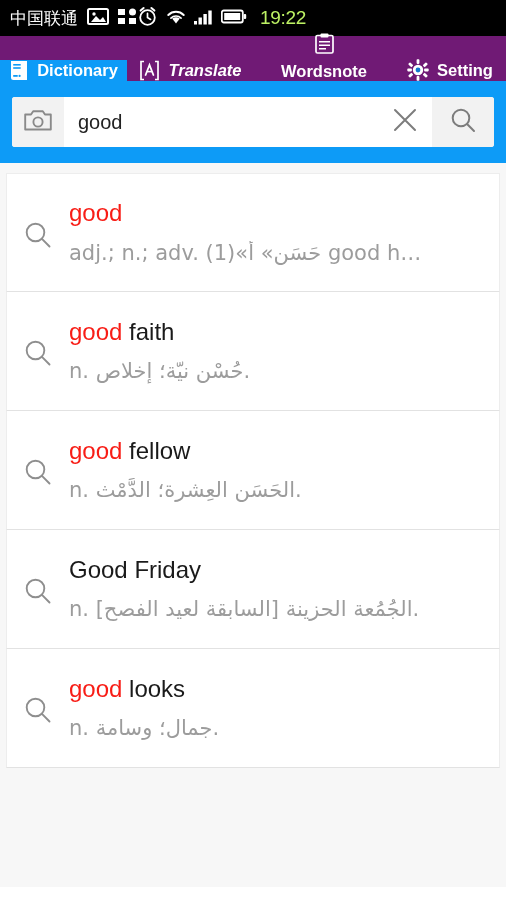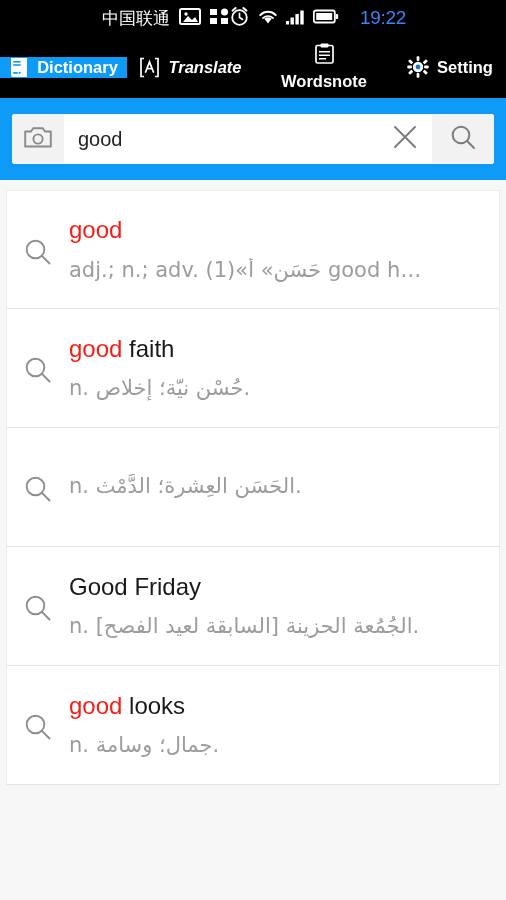--- a/index.html
+++ b/index.html
@@ -11,48 +11,48 @@
     background: #ffffff;
     font-family: "Liberation Sans", "DejaVu Sans", sans-serif;
   }
 
   
   .status-bar {
     height: 36px;
     background: #000000;
     display: flex;
     align-items: center;
-    justify-content: center;
+    justify-content: flex-start;
     padding: 0 8px 0 10px;
     color: #ffffff;
   }
   .status-left { display: flex; align-items: center; gap: 9px; }
   .status-right { display: flex; align-items: center; gap: 7px; }
   .carrier {
     font-size: 17px;
     letter-spacing: 0px;
     font-family: "DejaVu Sans", sans-serif;
     color: #ffffff;
     line-height: 1;
   }
   .status-clock {
     font-size: 19px;
-    color: #3b82f6;
+    color: #bef264;
     font-family: "Liberation Sans", sans-serif;
     letter-spacing: -0.3px;
-    margin-left: 14px;
+    margin-left: 6px;
   }
   .sb-icon { display: block; }
 
   
   .tab-bar {
-    height: 62px;
-    background: #000000;
-    display: flex;
-    align-items: center;
+    height: 45px;
+    background: #701a75;
+    display: flex;
+    align-items: flex-end;
   }
   .tab {
     display: flex;
     align-items: center;
     justify-content: center;
     gap: 8px;
     color: #ffffff;
     font-size: 16.5px;
     font-weight: bold;
     cursor: pointer;
@@ -351,20 +351,21 @@
   </div>
 
   <div class="result-item">
     <div class="row-icon">
       <svg width="30" height="30" viewBox="0 0 30 30">
         <circle cx="12.5" cy="12.5" r="8.8" fill="none" stroke="#8e8e8e" stroke-width="1.9"></circle>
         <path d="M19.2 19.2 L26.5 26.5" stroke="#8e8e8e" stroke-width="1.9" stroke-linecap="round"></path>
       </svg>
     </div>
     <div class="row-texts">
+      <div class="row-title"><span class="hl">good</span><span> fellow</span></div>
       <div class="row-sub">n. الحَسَن العِشرة؛ الدَّمْث.</div>
     </div>
   </div>
 
   <div class="result-item">
     <div class="row-icon">
       <svg width="30" height="30" viewBox="0 0 30 30">
         <circle cx="12.5" cy="12.5" r="8.8" fill="none" stroke="#8e8e8e" stroke-width="1.9"></circle>
         <path d="M19.2 19.2 L26.5 26.5" stroke="#8e8e8e" stroke-width="1.9" stroke-linecap="round"></path>
       </svg>

